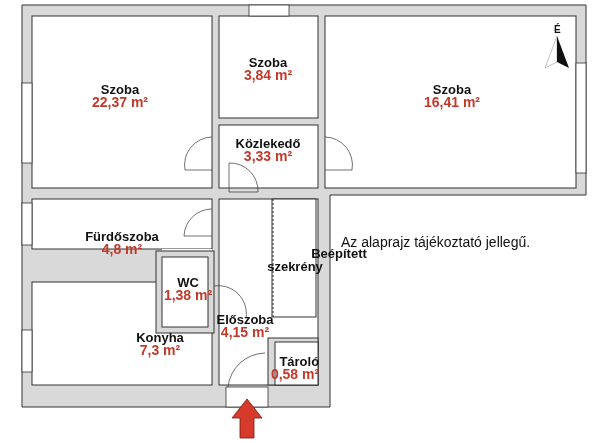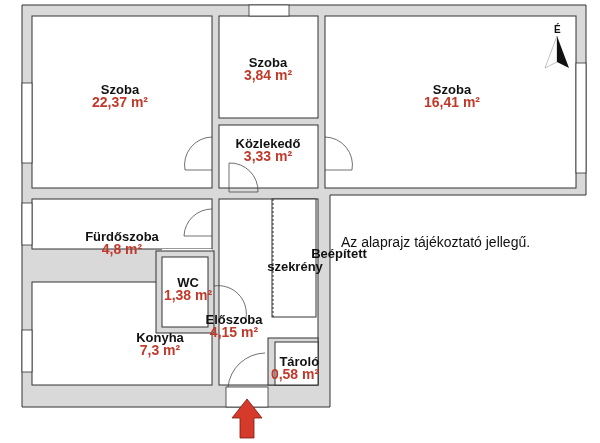--- a/index.html
+++ b/index.html
@@ -98,21 +98,21 @@
     <div class="lbl" style="left: 188px; top: 276px;">
       <span class="name">WC</span>
       <span class="area">1,38 m²</span>
     </div>
     <div class="lbl" style="left: 295px; top: 247px; margin-left: 44px;">
       <span class="name">Beépített</span>
     </div>
     <div class="lbl" style="left: 295px; top: 260px;">
       <span class="name">szekrény</span>
     </div>
-    <div class="lbl" style="left: 234px; top: 313px;">
+    <div class="lbl" style="left: 245px; top: 313px;">
       <span class="name">Előszoba</span>
       <span class="area">4,15 m²</span>
     </div>
     <div class="lbl" style="left: 124px; top: 331px; margin-left: 36px;">
       <span class="name">Konyha</span>
       <span class="area">7,3 m²</span>
     </div>
     <div class="lbl" style="left: 295px; top: 355px; text-align: right;">
       <span class="name">Tároló</span>
       <span class="area">0,58 m²</span>

